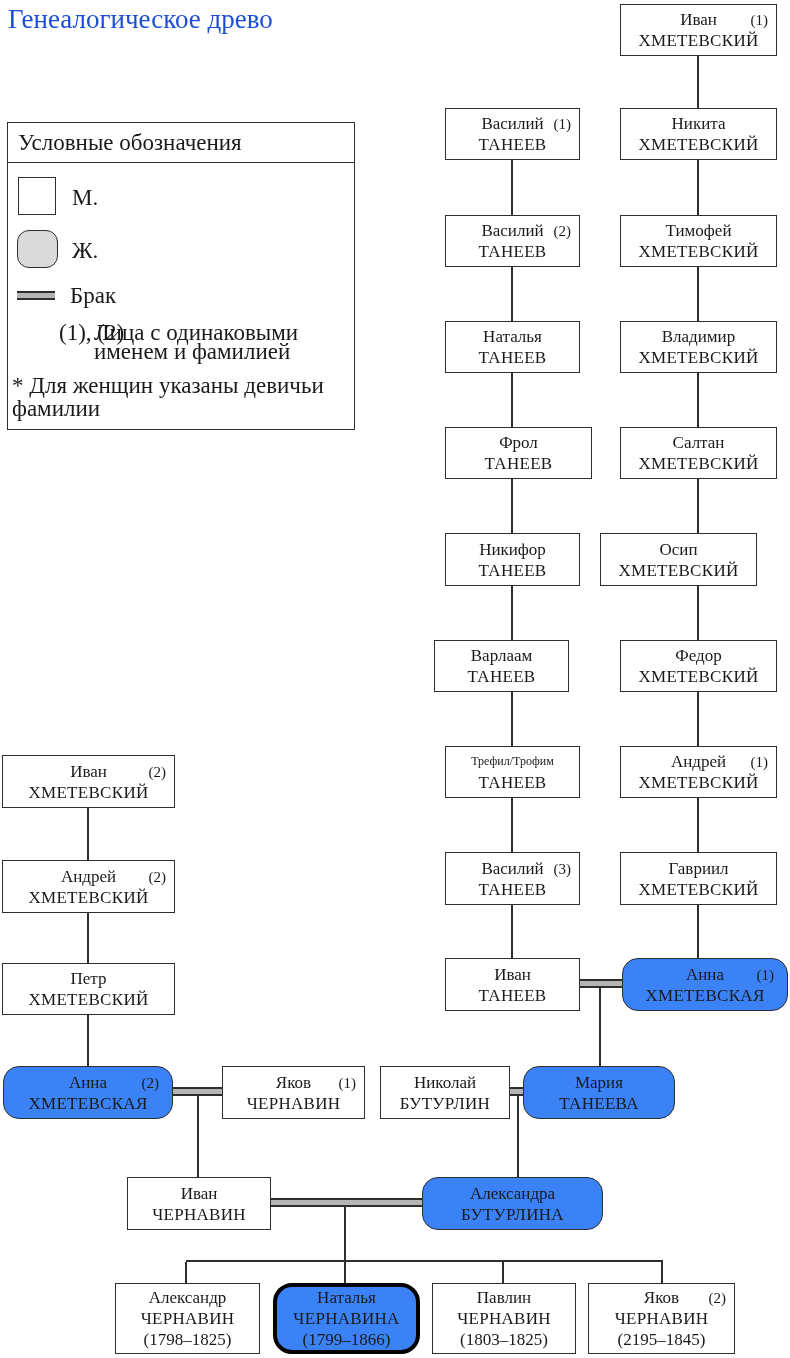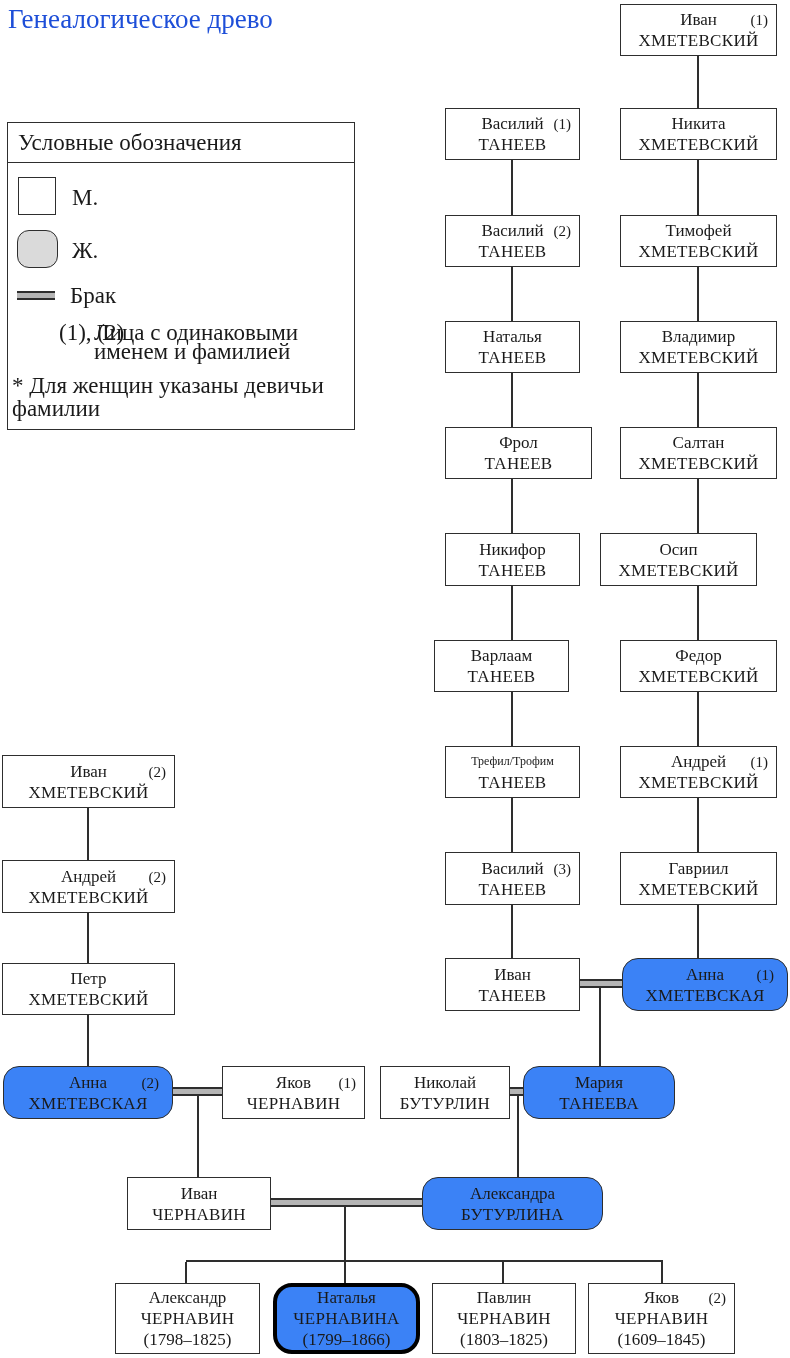--- a/index.html
+++ b/index.html
@@ -231,16 +231,16 @@
     <div class="dates">(1799–1866)</div>
   </div>
   <div class="node" style="left:432px;top:1283px;width:144px;height:71px">
     <div class="n-line1"><span class="n-name">Павлин</span></div>
     <div class="n-sur">ЧЕРНАВИН</div>
     <div class="dates">(1803–1825)</div>
   </div>
   <div class="node" style="left:588px;top:1283px;width:147px;height:71px">
     <div class="n-line1"><span class="n-name">Яков</span><span class="n-num">(2)</span></div>
     <div class="n-sur">ЧЕРНАВИН</div>
-    <div class="dates">(1609–1845)</div>
+    <div class="dates">(2195–1845)</div>
   </div>
 
 </div>
 
 </body></html>

